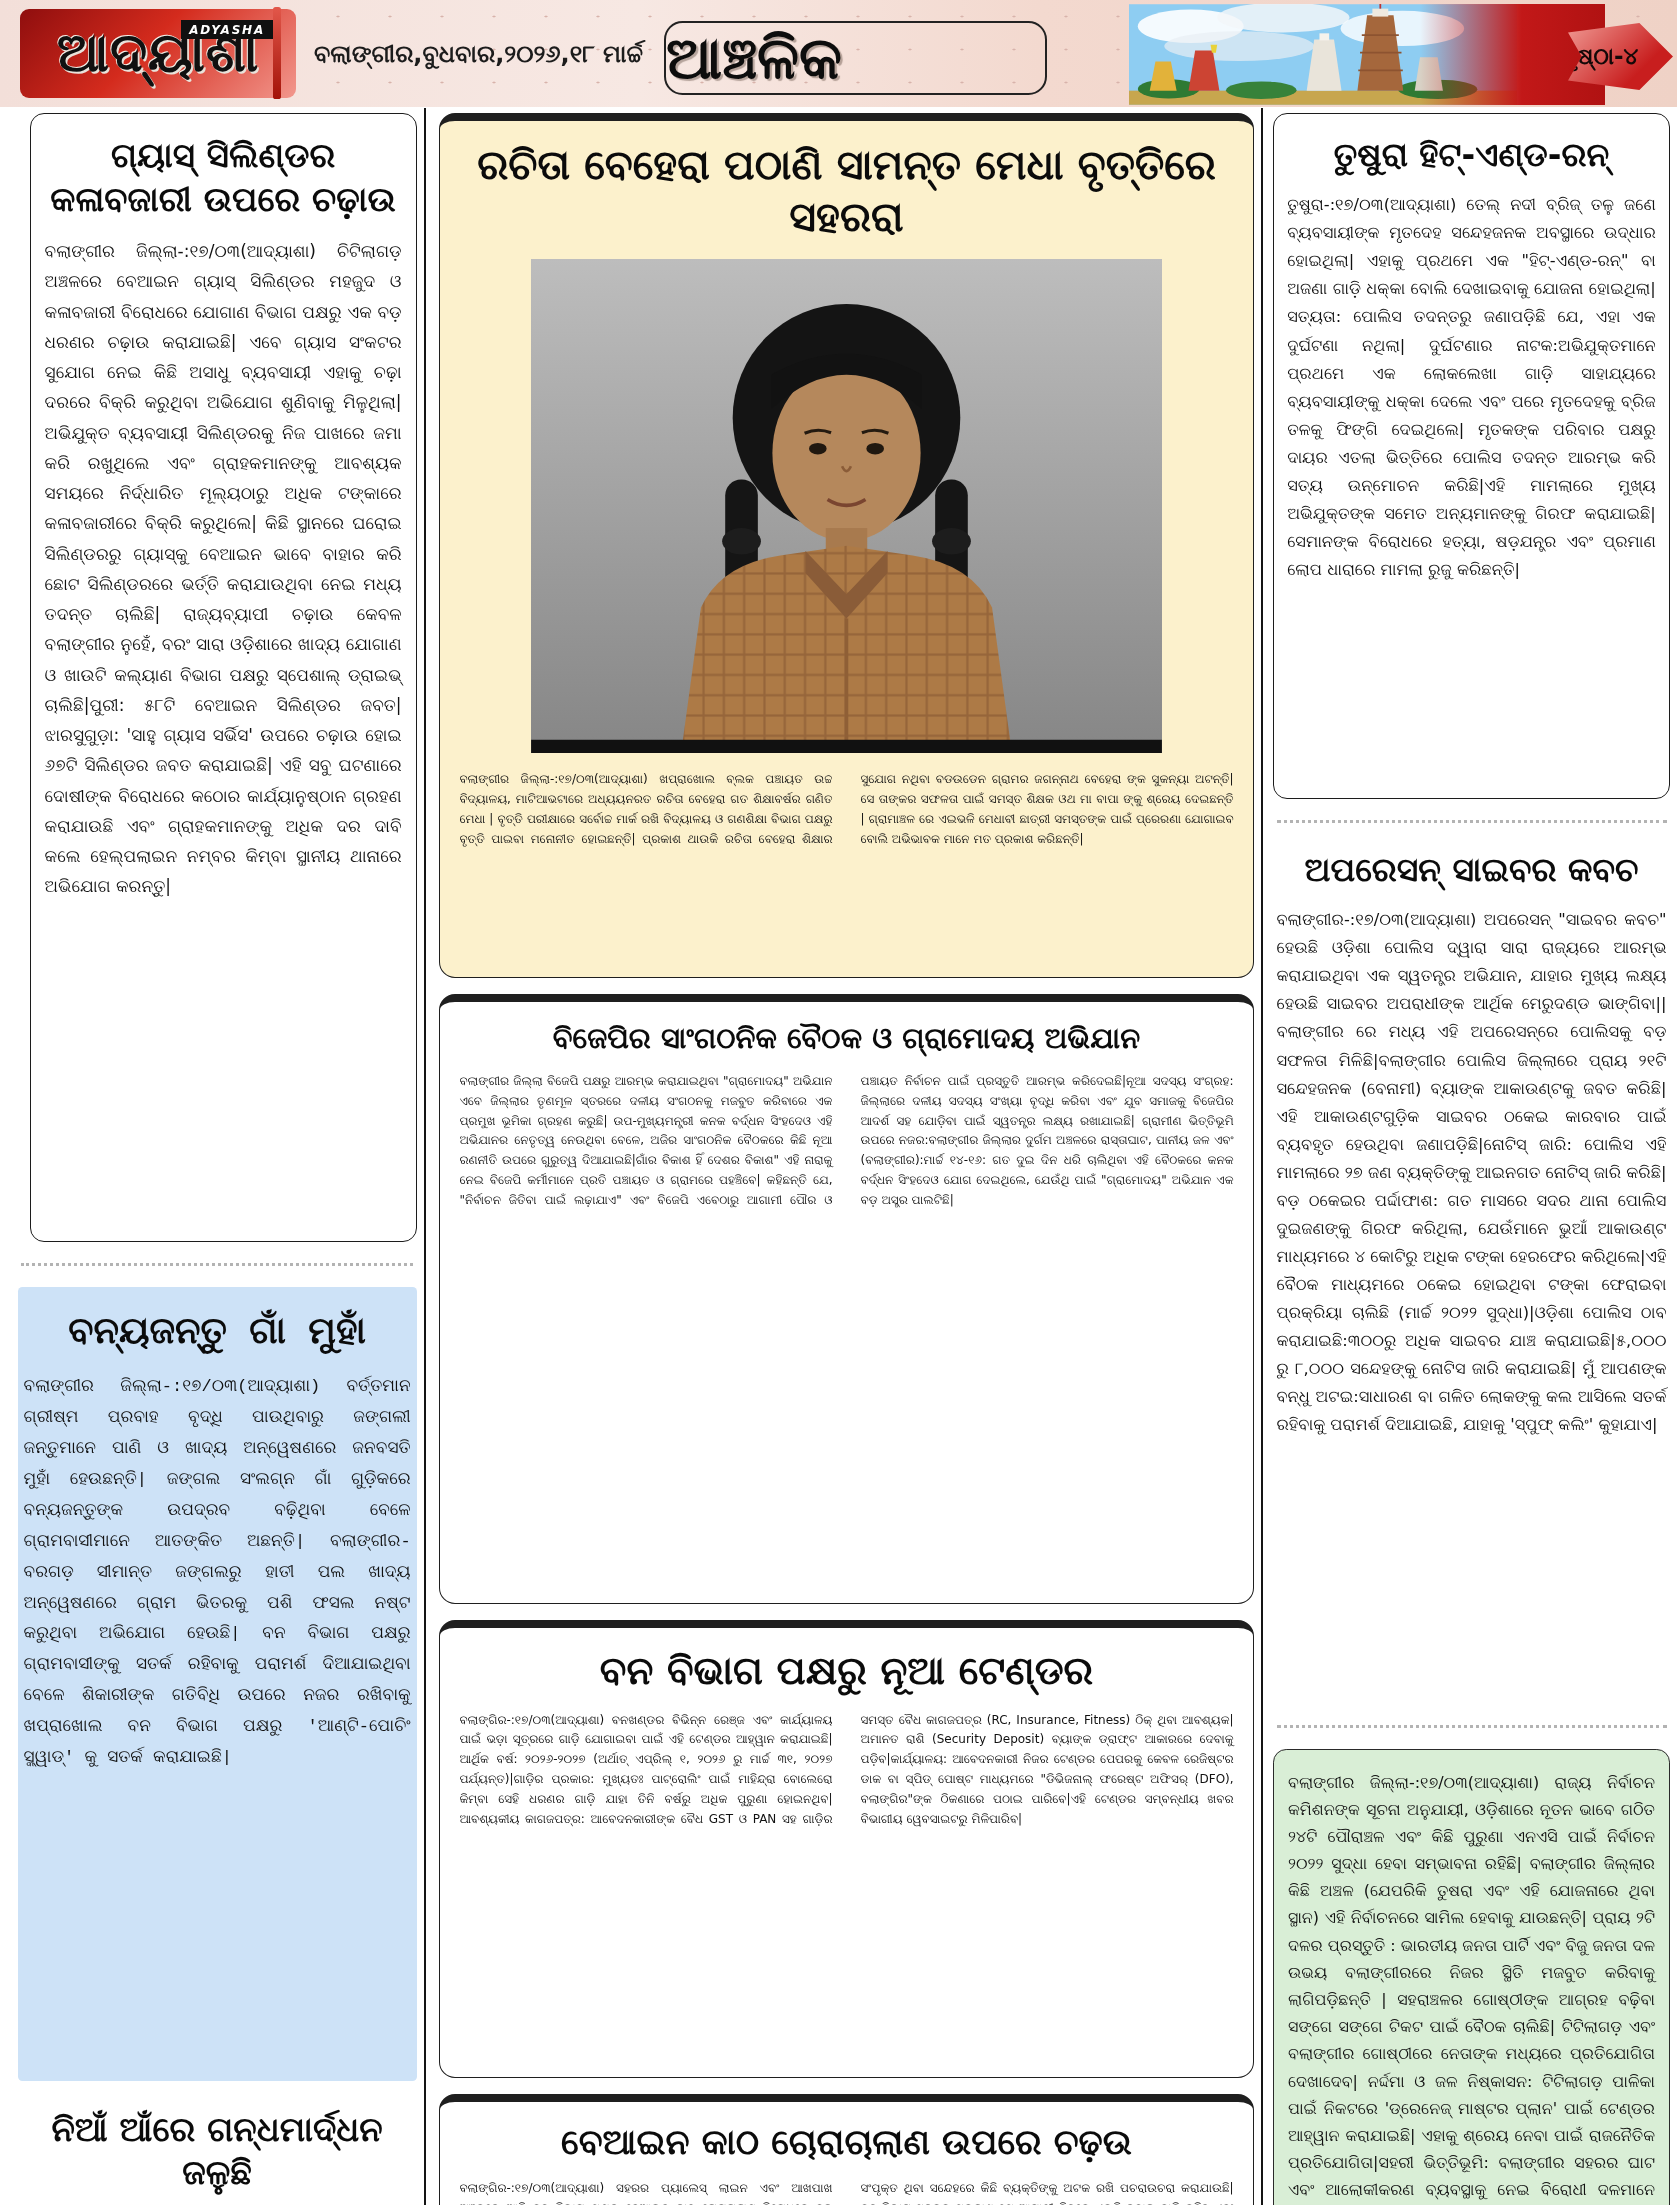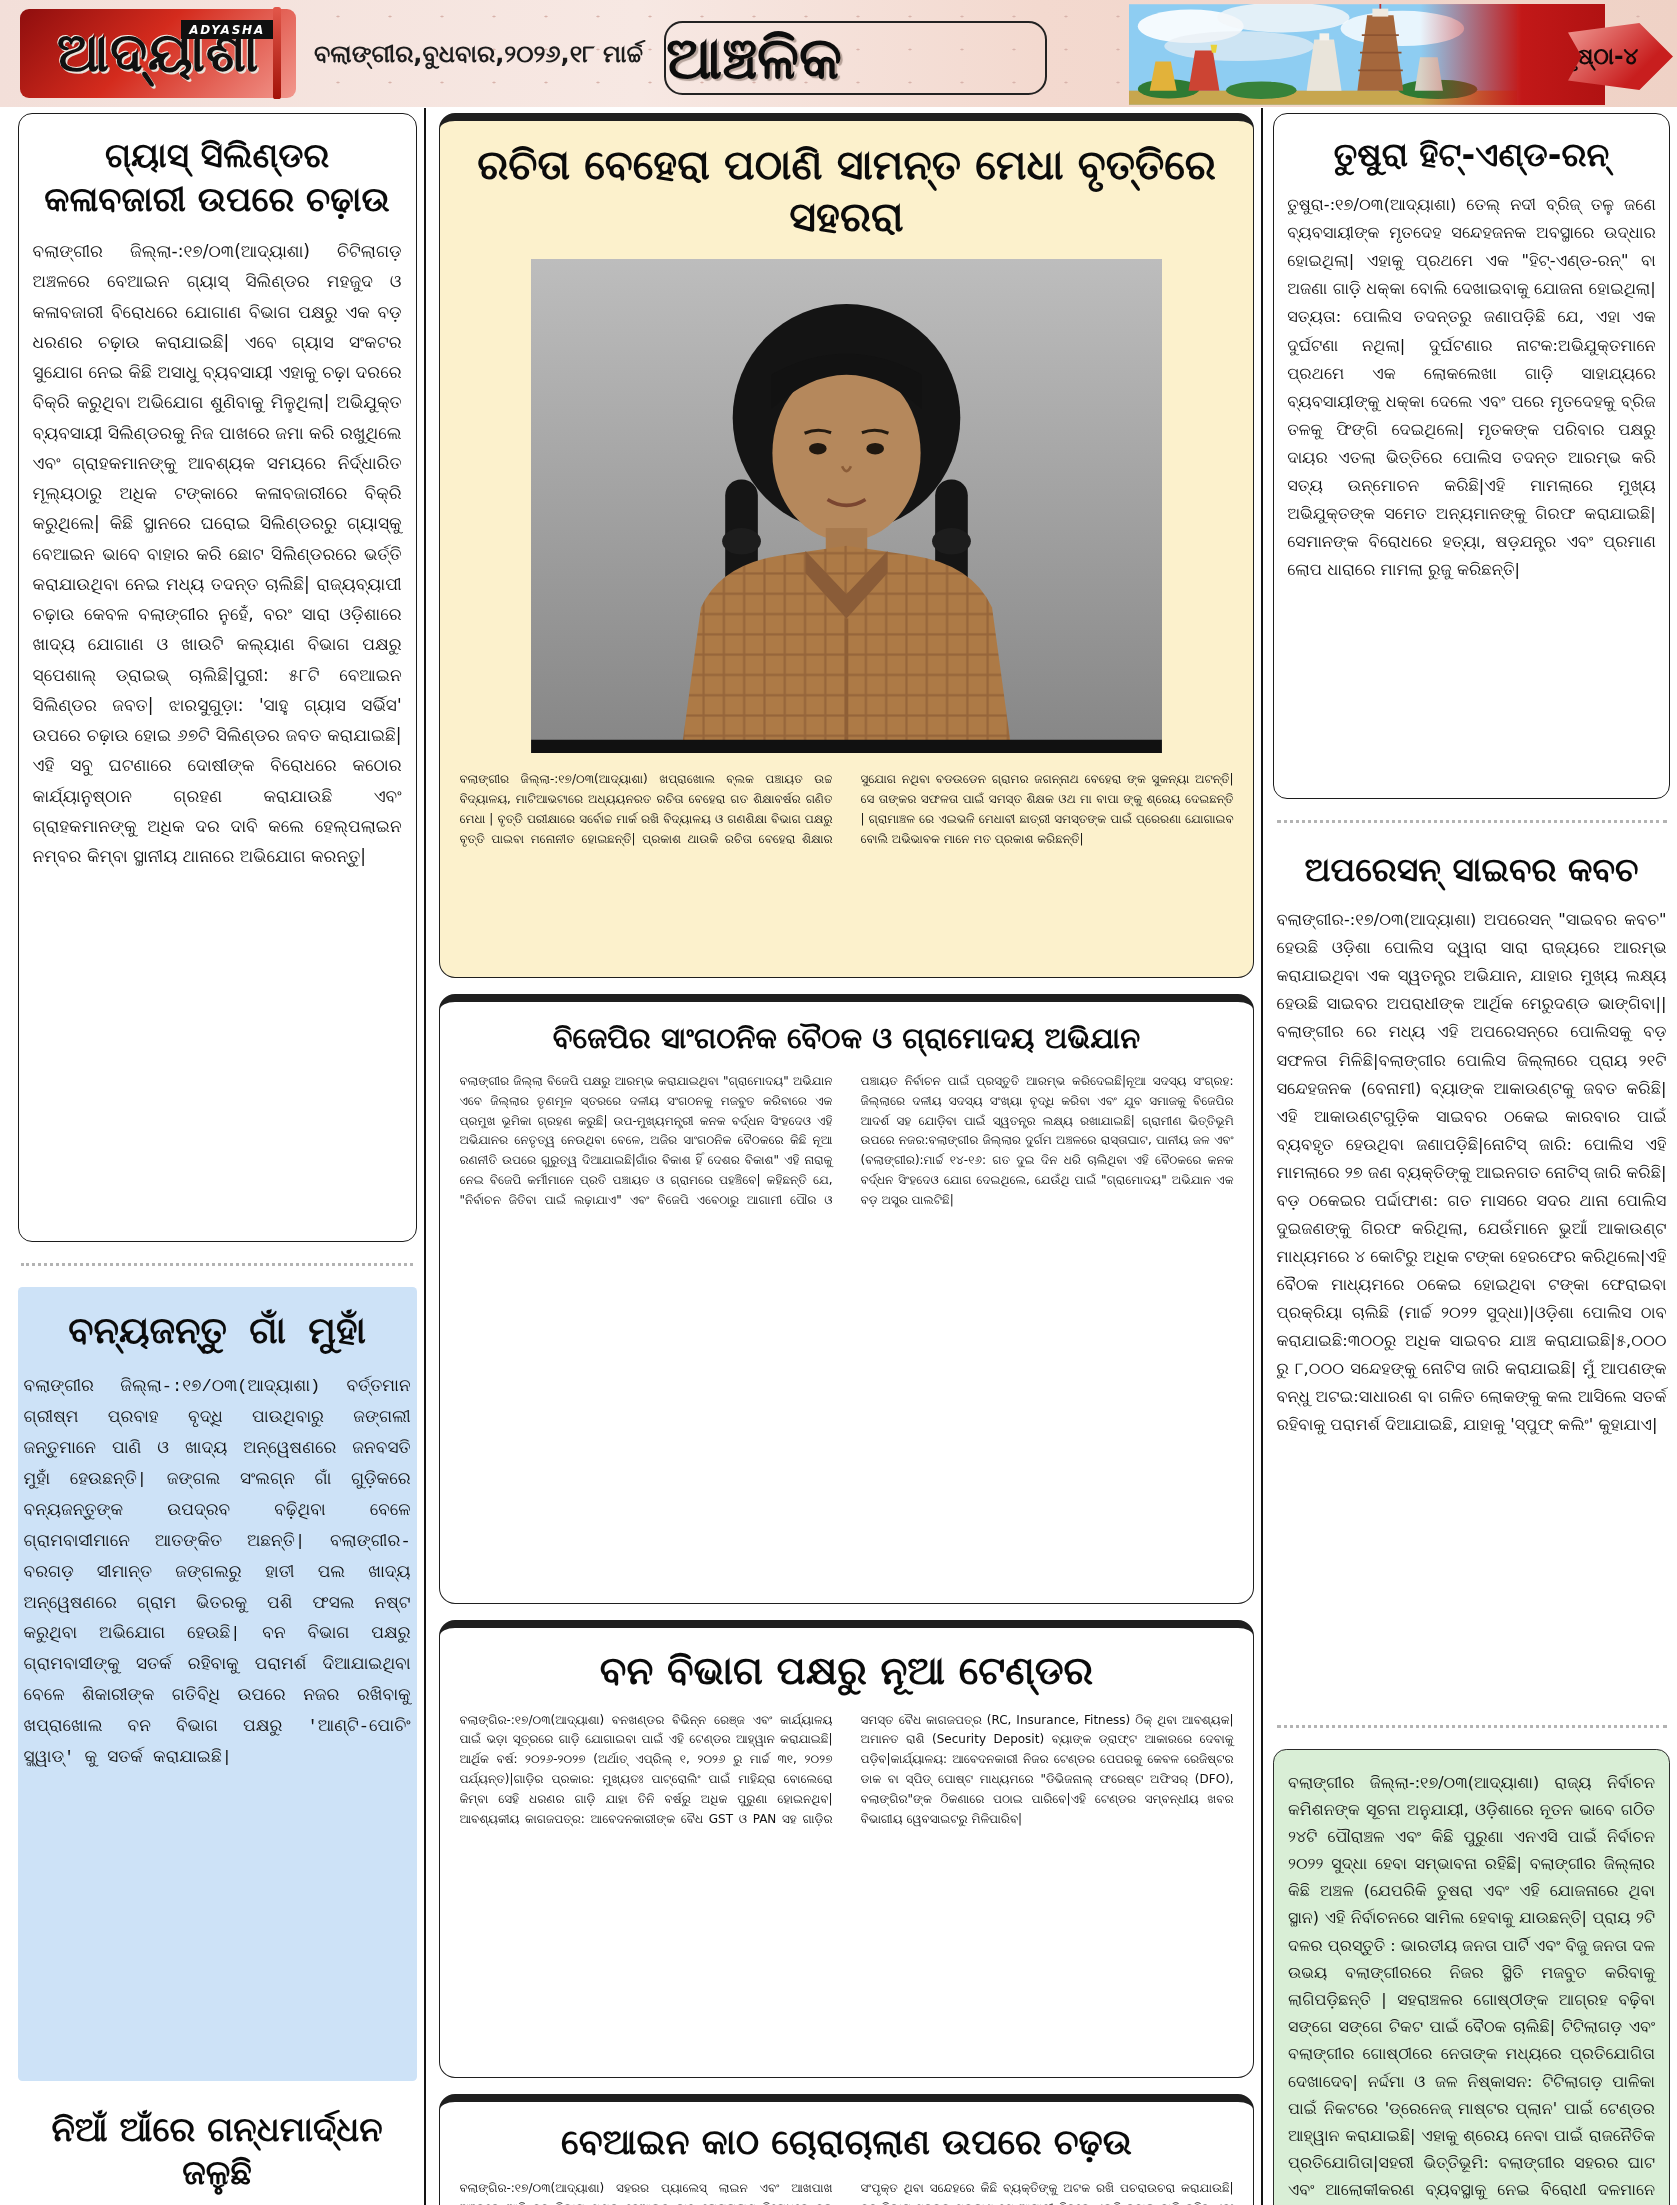--- a/index.html
+++ b/index.html
@@ -43,21 +43,21 @@
   .col{position:absolute;top:113px;}
   .col-left{left:17.6px;width:399px;}
   .col-mid{left:439px;width:815px;}
   .col-right{left:1273px;width:397px;}
 
   .art-title{font-weight:bold;text-align:center;color:#0b0b0b;line-height:1.28;margin:2.6px 0 15px 0;}
   .art-body{text-align:justify;color:#111;}
   .dotsep{border:none;border-top:3.5px dotted #b3b3b3;margin:21px 3.5px;}
 
   
-  .lbox1{border:1.8px solid #1c1c1c;border-radius:14px;padding:17.6px 14px;min-height:1129px;box-sizing:border-box;}
+  .lbox1{border:1.8px solid #1c1c1c;border-radius:14px;padding:17.6px 14px;min-height:1129px;box-sizing:border-box;margin-left:12px;}
   .lbox1 .art-title{font-size:34px;}
   .lbox1 .art-body{font-size:17px;line-height:1.78;}
   .bluebox{background:#cde2f7;border-radius:4.4px;padding:20px 6px;min-height:794px;box-sizing:border-box;font-family:Liberation Mono, monospace;}
   .bluebox .art-title{font-size:37px;}
   .bluebox .art-body{font-size:17px;line-height:1.82;}
   .lart3 .art-title{font-size:34px;}
 
   
   .mbox{background:#fff;border:1.8px solid #1f1f1f;border-top-width:8px;border-radius:16px;
     padding:15px 19.4px;margin-bottom:16px;box-sizing:border-box;}

